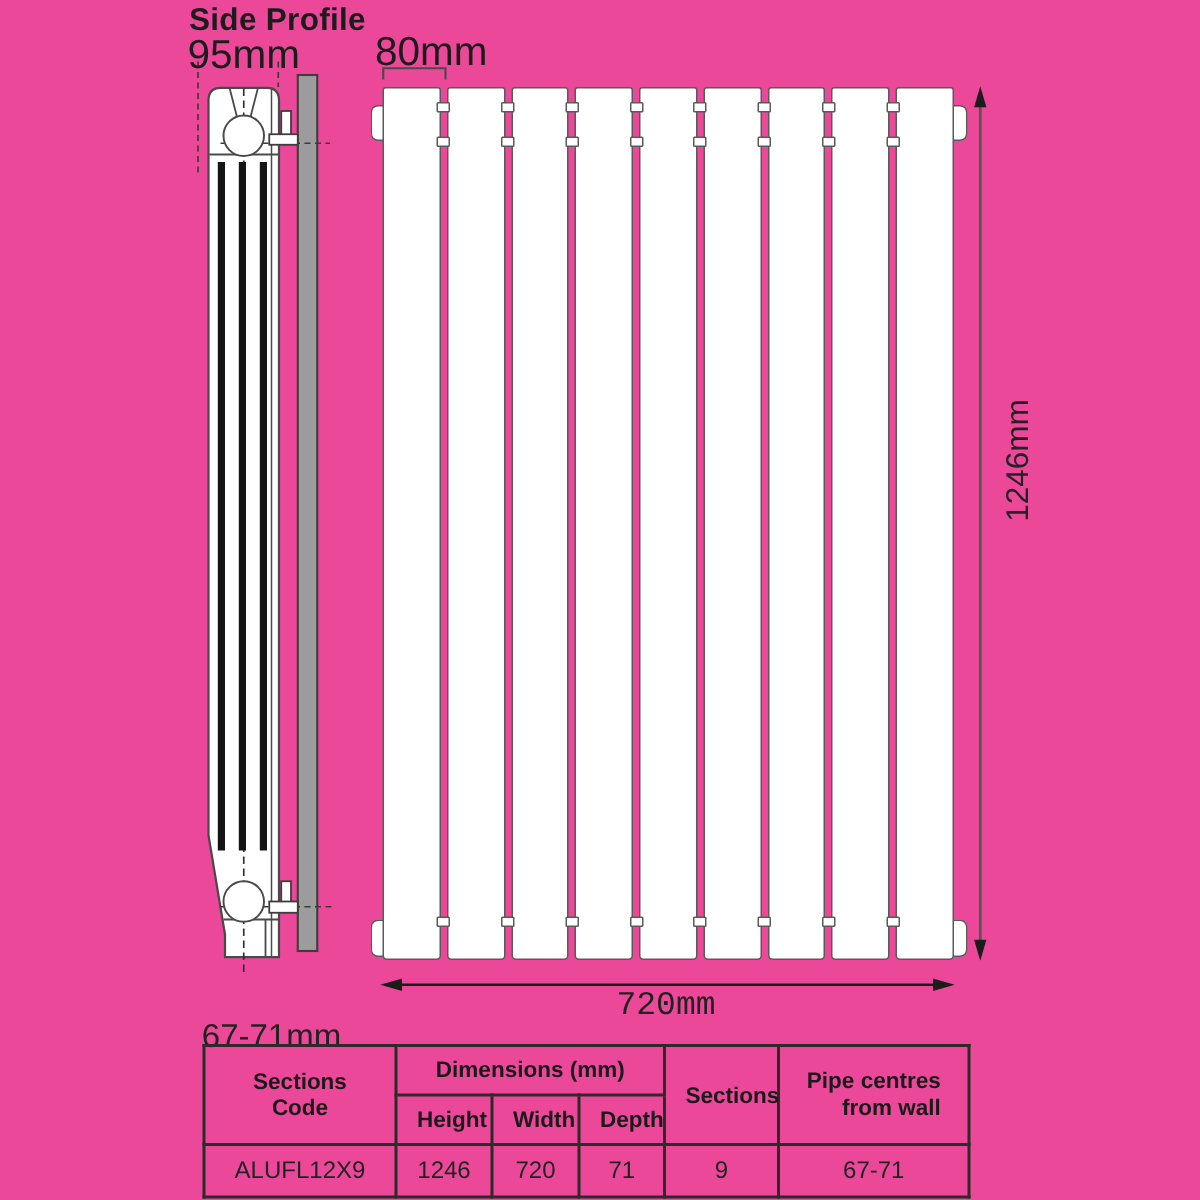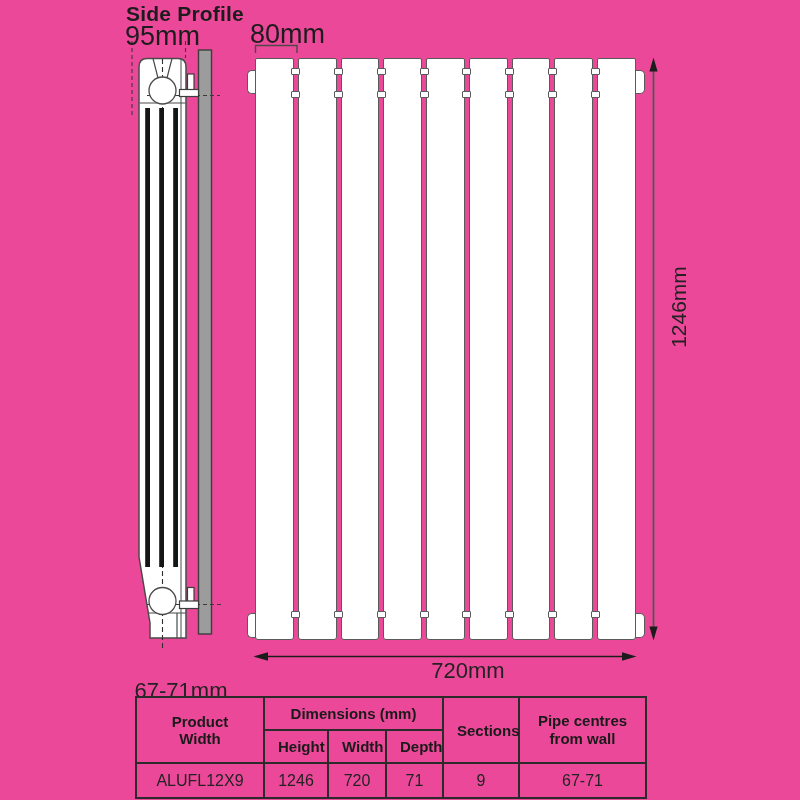--- a/index.html
+++ b/index.html
@@ -28,21 +28,21 @@
 
   
   #spec-table{position:absolute;left:135px;top:696px;border-collapse:collapse;
               table-layout:fixed;width:512px;}
   #spec-table td{border:2px solid #2b2b2b;text-align:center;vertical-align:middle;
                  padding:0 13px;font-size:15px;color:#222;}
   #spec-table td.hdr{font-weight:bold;font-size:15px;color:#1a1a1a;}
   #spec-table tr.r1 td{height:31px;}
   #spec-table tr.r2 td{height:31px;}
   #spec-table tr.r3 td{height:33px;font-size:16px;font-weight:400;}
-  #spec-table td.pipe span{display:inline-block;text-align:center;white-space:pre-line;line-height:1.2;}
+  #spec-table td.pipe span{display:inline-block;text-align:right;white-space:pre-line;line-height:1.2;}
 </style>
 </head>
 <body>
 
 <div id="canvas">
 
   <svg width="800" height="800" viewBox="0 0 800 800">
 
     <g>
 
@@ -141,35 +141,35 @@
       <div class="nub" style="left: 292.944px; top: 553px;"></div>
       <div class="nub" style="left: 335.722px; top: 10px;"></div>
       <div class="nub" style="left: 335.722px; top: 33px;"></div>
       <div class="nub" style="left: 335.722px; top: 553px;"></div>
     </div>
 
   <div class="lbl title" style="left:126px;top:2px;">Side Profile</div>
   <div class="lbl dim" style="left:125px;top:21px;">95mm</div>
   <div class="lbl dim" style="left:250px;top:19px;">80mm</div>
   <div class="height-label">1246mm</div>
-  <div class="lbl dim-big center-x" style="left:468px;top:658px;">720mm</div>
+  <div class="lbl dim-big center-x" style="left:444px;top:658px;font-family:Liberation Mono, monospace;">720mm</div>
   <div class="lbl dim-big center-x" style="left:181px;top:678px;">67-71mm</div>
 
   <table id="spec-table">
     <colgroup>
       <col style="width:128px">
         <col style="width:64px">
         <col style="width:58px">
       <col style="width:57px">
         <col style="width:76px">
         <col style="width:127px">
     </colgroup>
     <tbody>
       <tr class="r1">
-        <td class="hdr" rowspan="2">Product Width</td>
+        <td class="hdr" rowspan="2">Sections Code</td>
         <td class="hdr" colspan="3">Dimensions (mm)</td>
         <td class="hdr" rowspan="2">Sections</td>
         <td class="hdr pipe" rowspan="2"><span>Pipe centres
 from wall</span></td>
       </tr>
       <tr class="r2">
         <td class="hdr">Height</td>
         <td class="hdr">Width</td>
         <td class="hdr">Depth</td>
       </tr>

